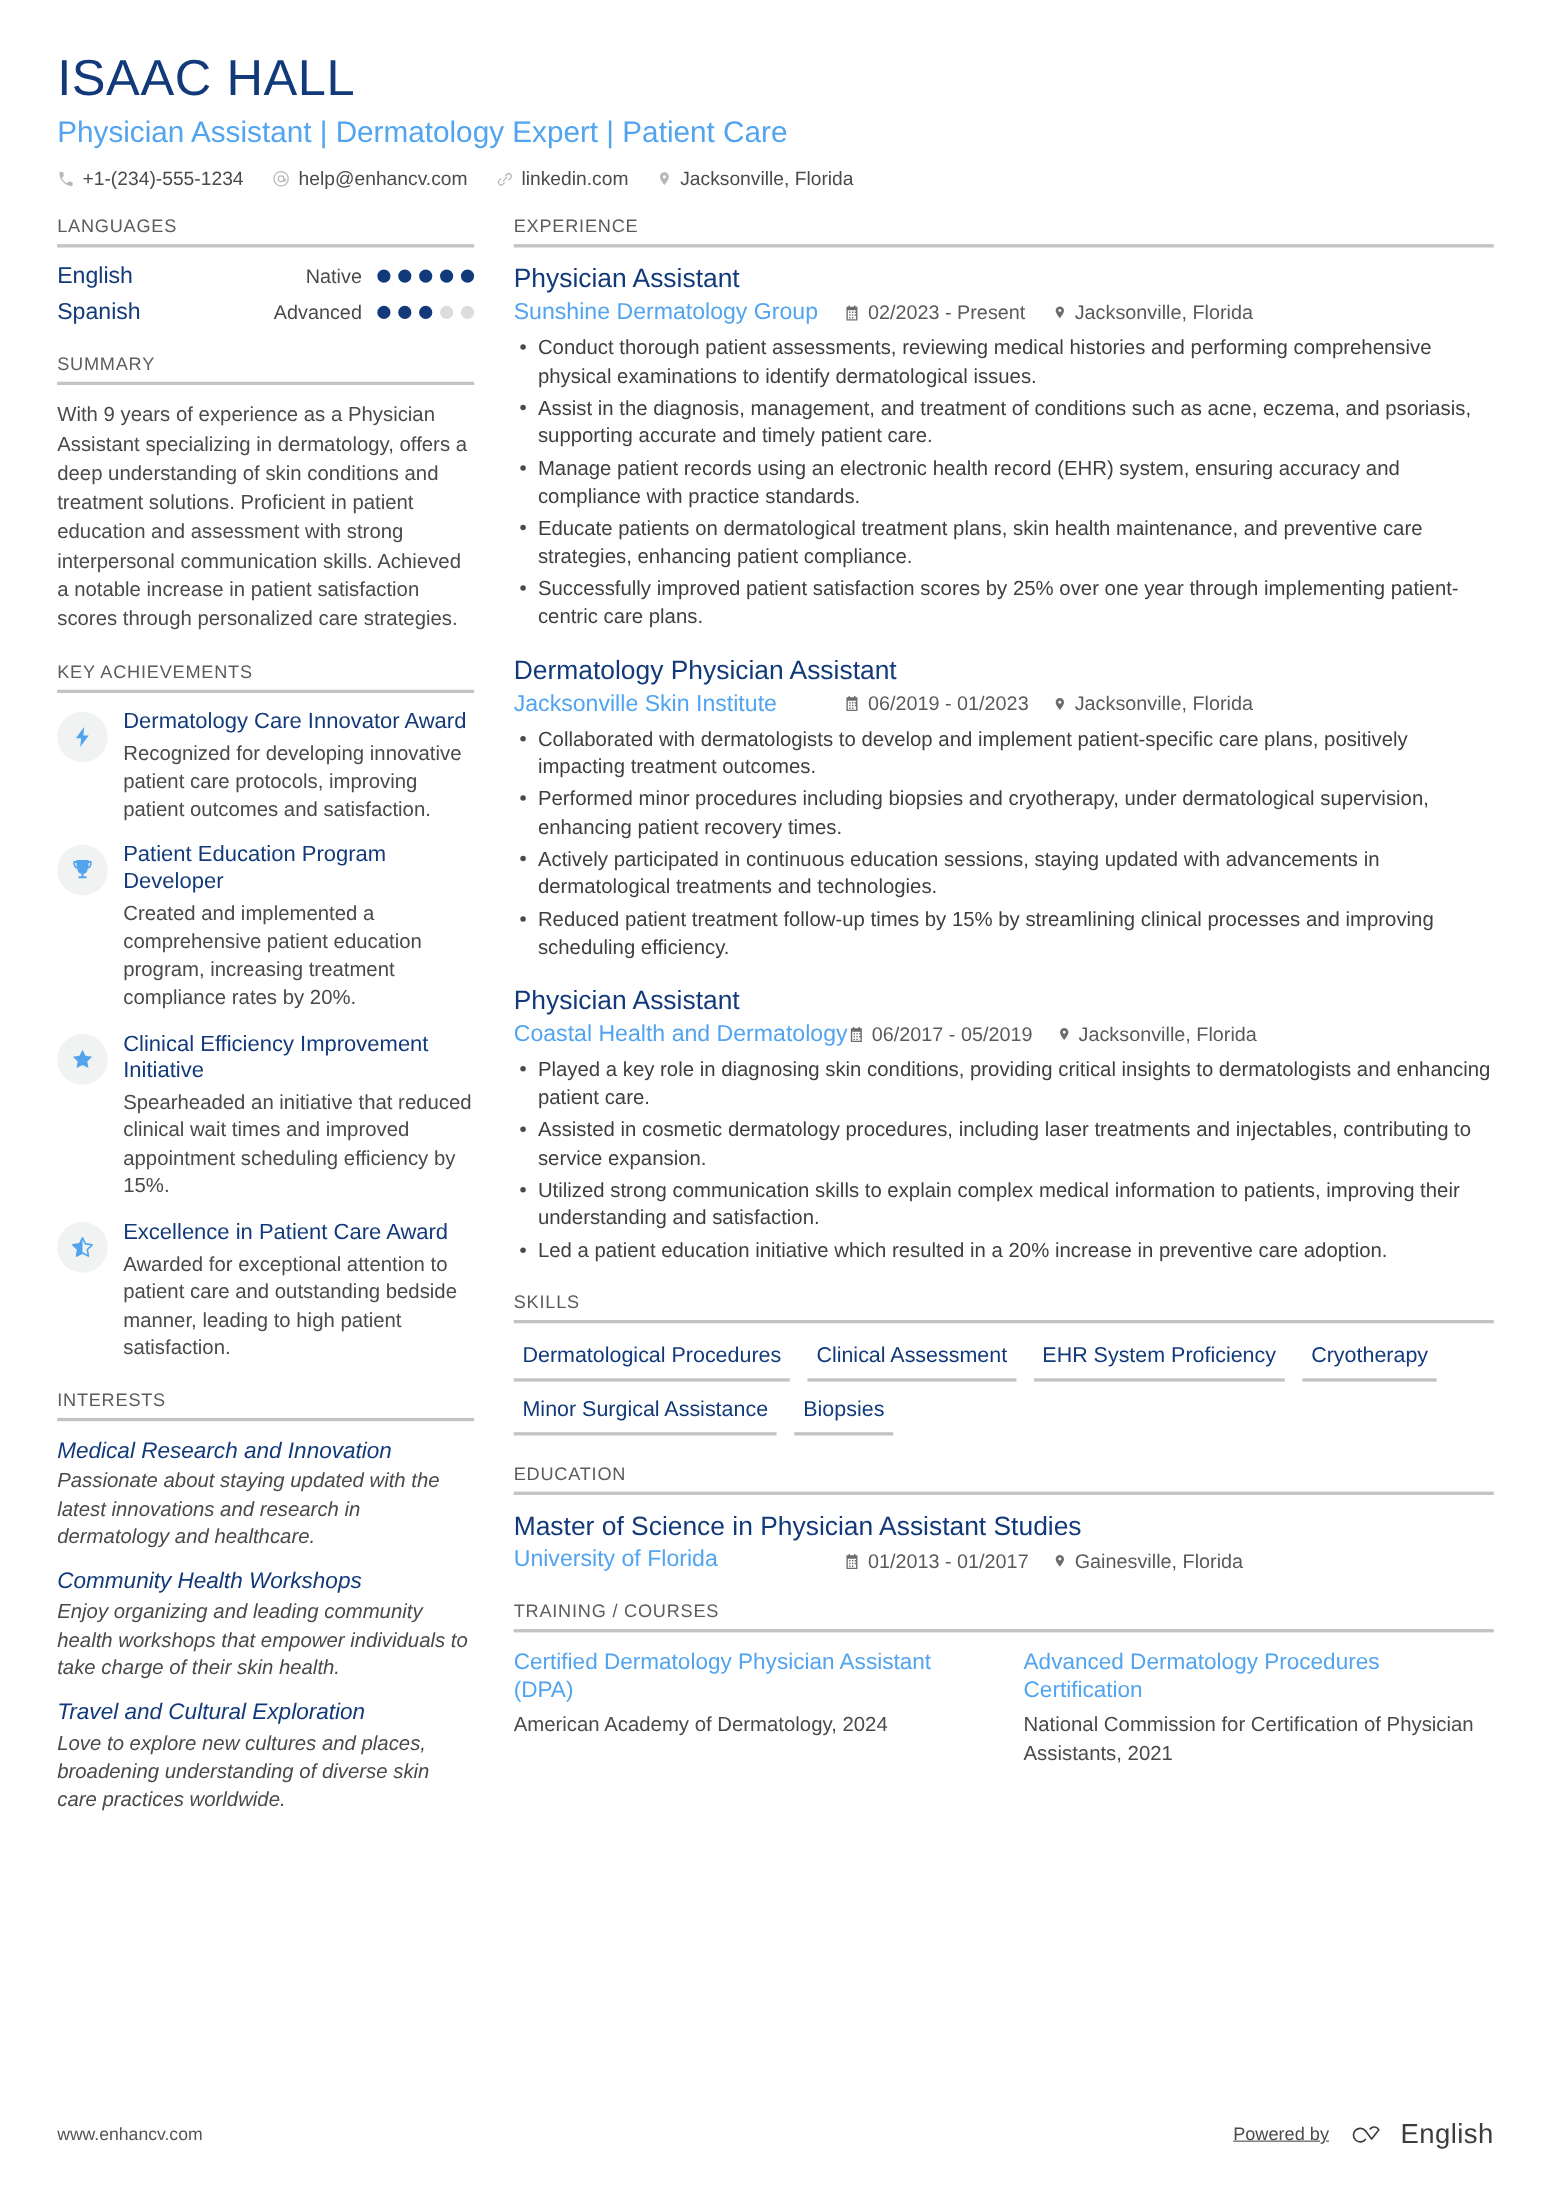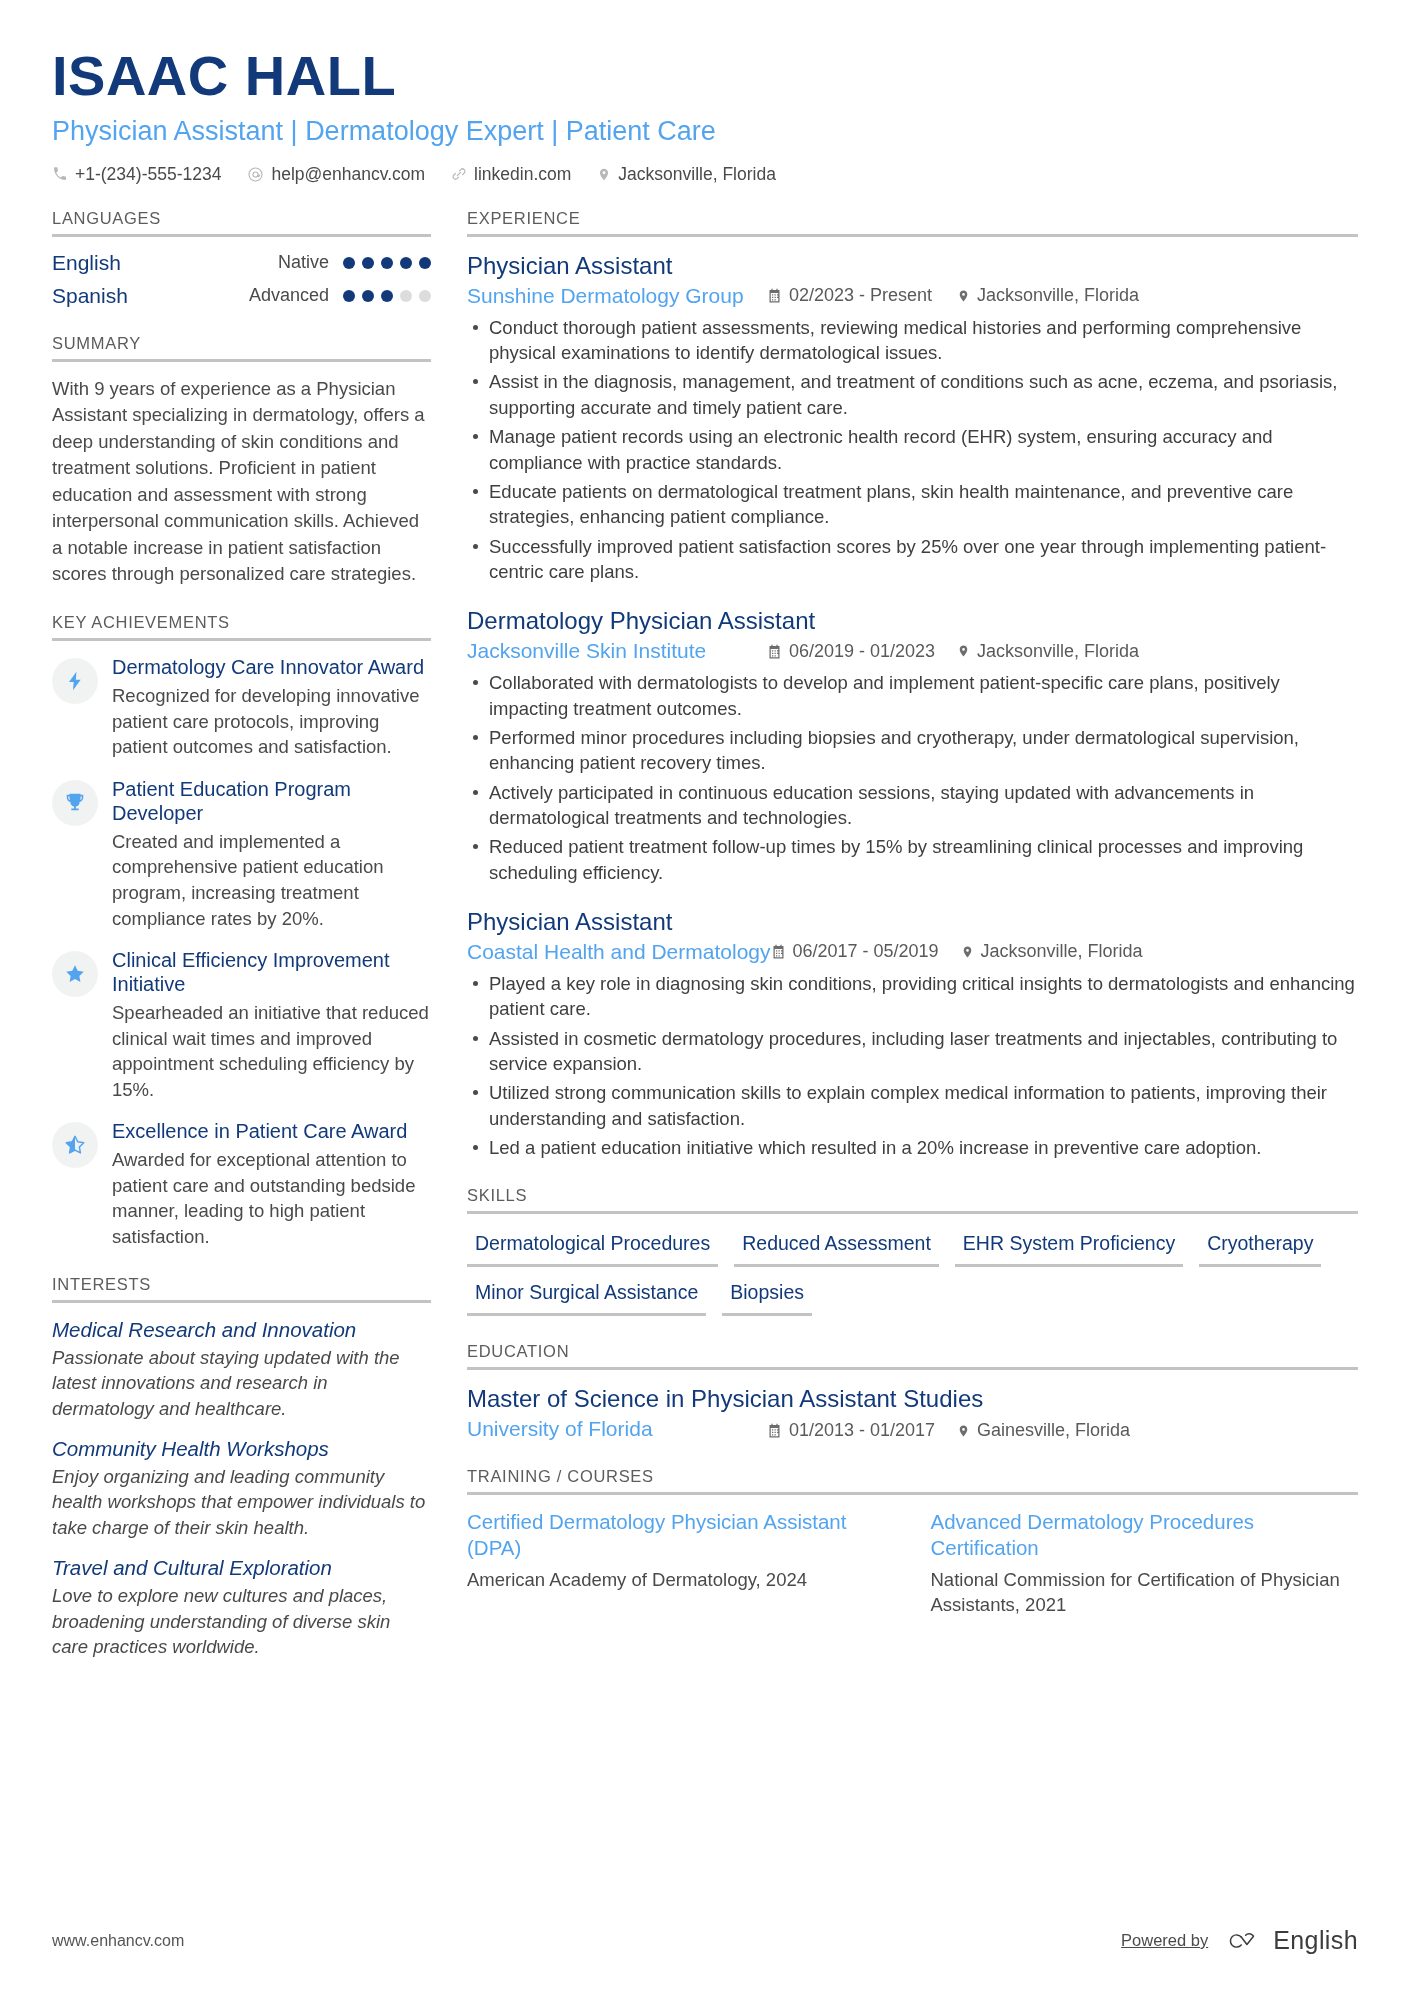--- a/index.html
+++ b/index.html
@@ -10,22 +10,22 @@
   }
   body {
     width: 1410px;
     min-height: 1995px;
     position: relative;
     padding: 44px 52px 0 52px;
   }
 
   
   .hdr-name {
-    font-size: 56px;
-    font-weight: 700;
+    font-size: 46px;
+    font-weight: 400;
     letter-spacing: 0.5px;
     color: #123a7a;
     line-height: 1.15;
   }
   .hdr-title {
     font-size: 27px;
     color: #52a4ef;
     font-weight: 400;
     margin-top: 7px;
     line-height: 1.2;
@@ -491,21 +491,21 @@
           <li>Led a patient education initiative which resulted in a 20% increase in preventive care adoption.</li>
         </ul>
       </div>
     </div>
 
     <div class="section">
       <div class="sec-head">SKILLS</div>
       <div class="sec-rule"></div>
       <div class="skills-wrap">
         <span class="skill">Dermatological Procedures</span>
-        <span class="skill">Reduced Assessment</span>
+        <span class="skill">Clinical Assessment</span>
         <span class="skill">EHR System Proficiency</span>
         <span class="skill">Cryotherapy</span>
         <span class="skill">Minor Surgical Assistance</span>
         <span class="skill">Biopsies</span>
       </div>
     </div>
 
     <div class="section">
       <div class="sec-head">EDUCATION</div>
       <div class="sec-rule"></div>

